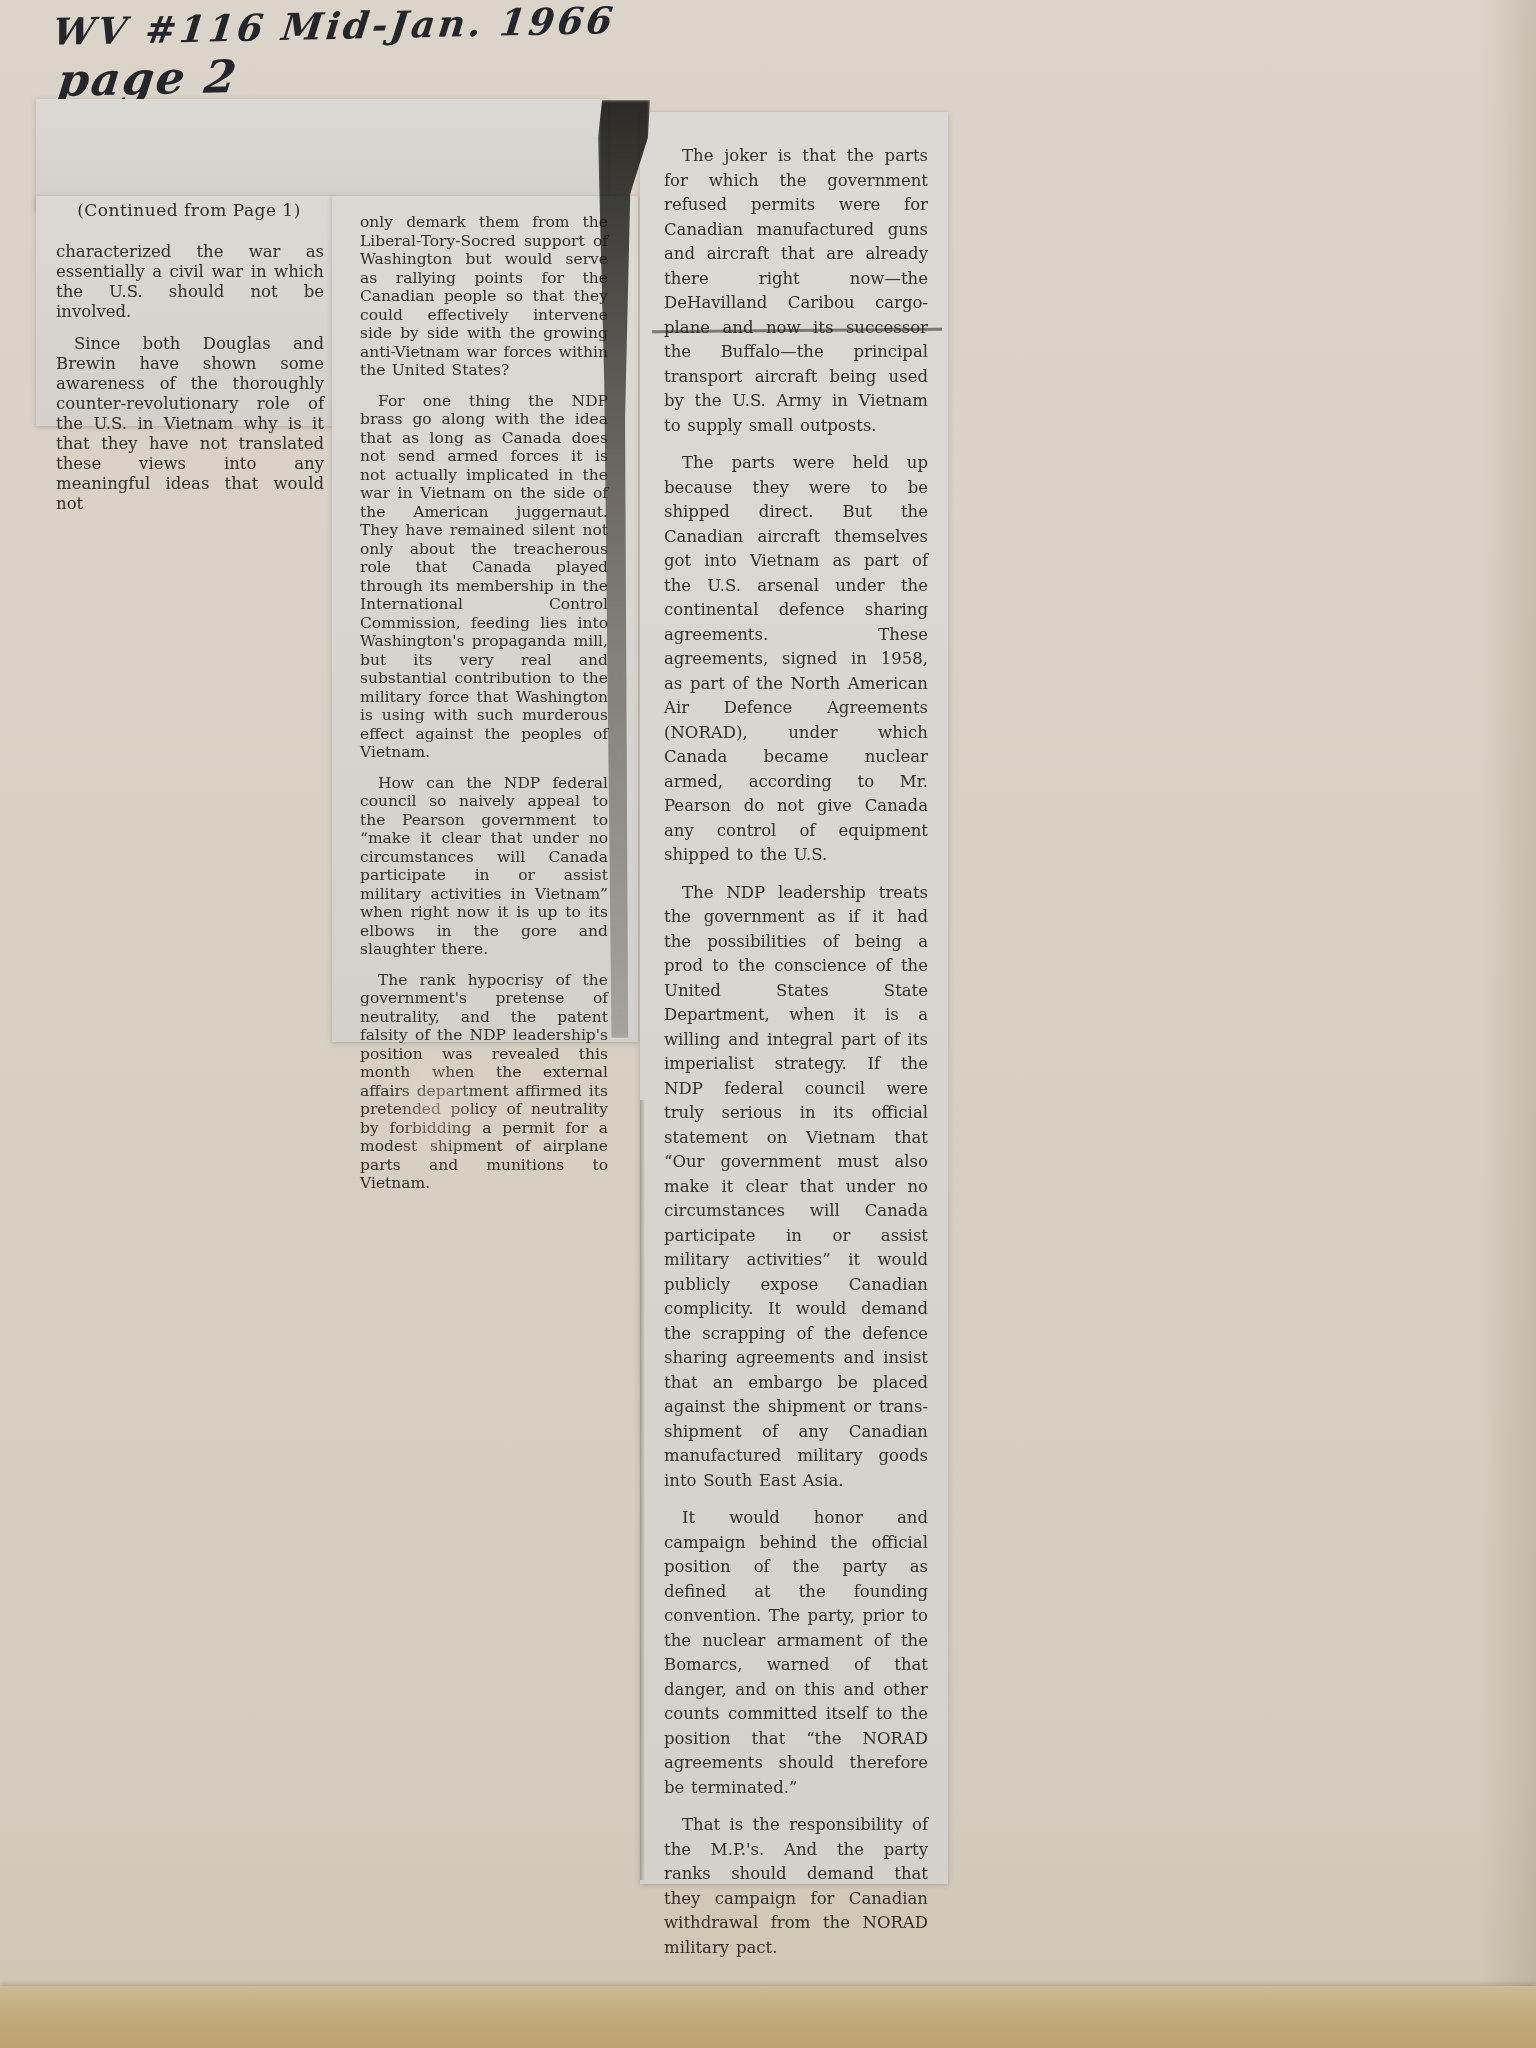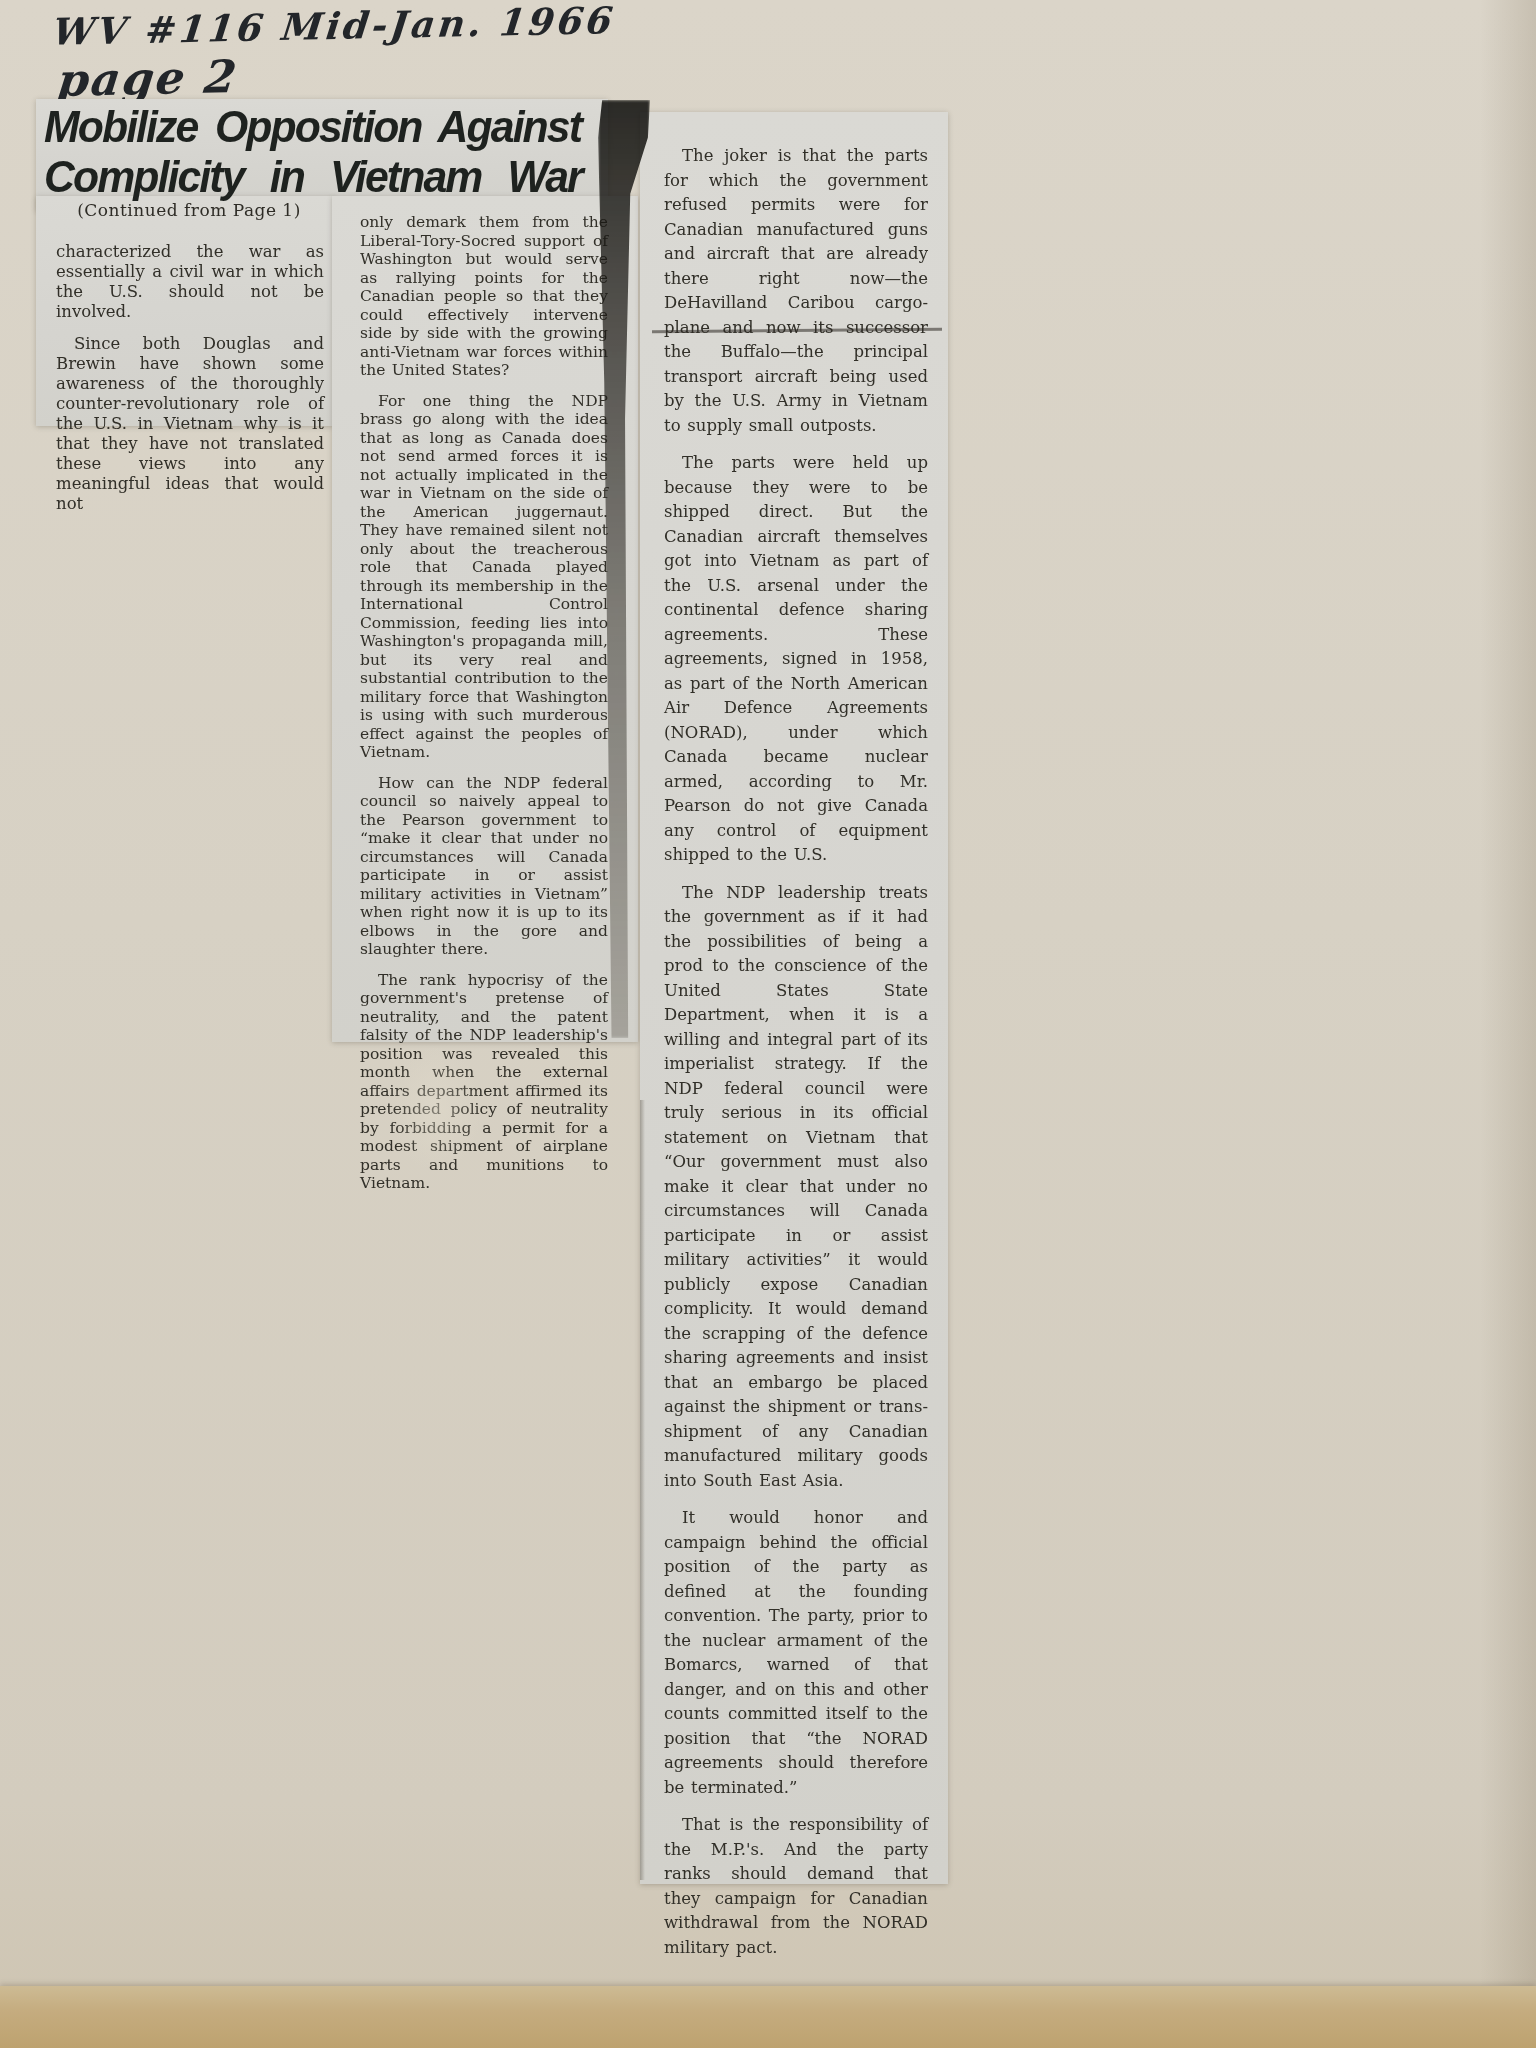--- a/index.html
+++ b/index.html
@@ -63,24 +63,20 @@
 <div class="page">
 
   <div class="hand hand-issue">WV #116 Mid-Jan. 1966</div>
   <div class="hand hand-page">page 2</div>
 
   <div class="paper paper-head"></div>
   <div class="paper paper-col1"></div>
   <div class="paper paper-col2"></div>
   <div class="paper paper-col3"></div>
 
-  <div class="headline">
-    <div class="hl hl1">Mobilize Opposition Against</div>
-    <div class="hl hl2">Complicity in Vietnam War</div>
-  </div>
 
   <div class="continued">(Continued from Page 1)</div>
 
   <div class="col" id="col1">
     <p class="noindent">characterized the war as essentially a civil war in which the U.S. should not be involved.</p>
     <p>Since both Douglas and Brewin have shown some awareness of the thoroughly counter-revolutionary role of the U.S. in Vietnam why is it that they have not translated these views into any meaningful ideas that would not</p>
   </div>
 
   <div class="col" id="col2">
     <p class="noindent">only demark them from the Liberal-Tory-Socred support of Washington but would serve as rallying points for the Canadian people so that they could effectively intervene side by side with the growing anti-Vietnam war forces within the United States?</p>

